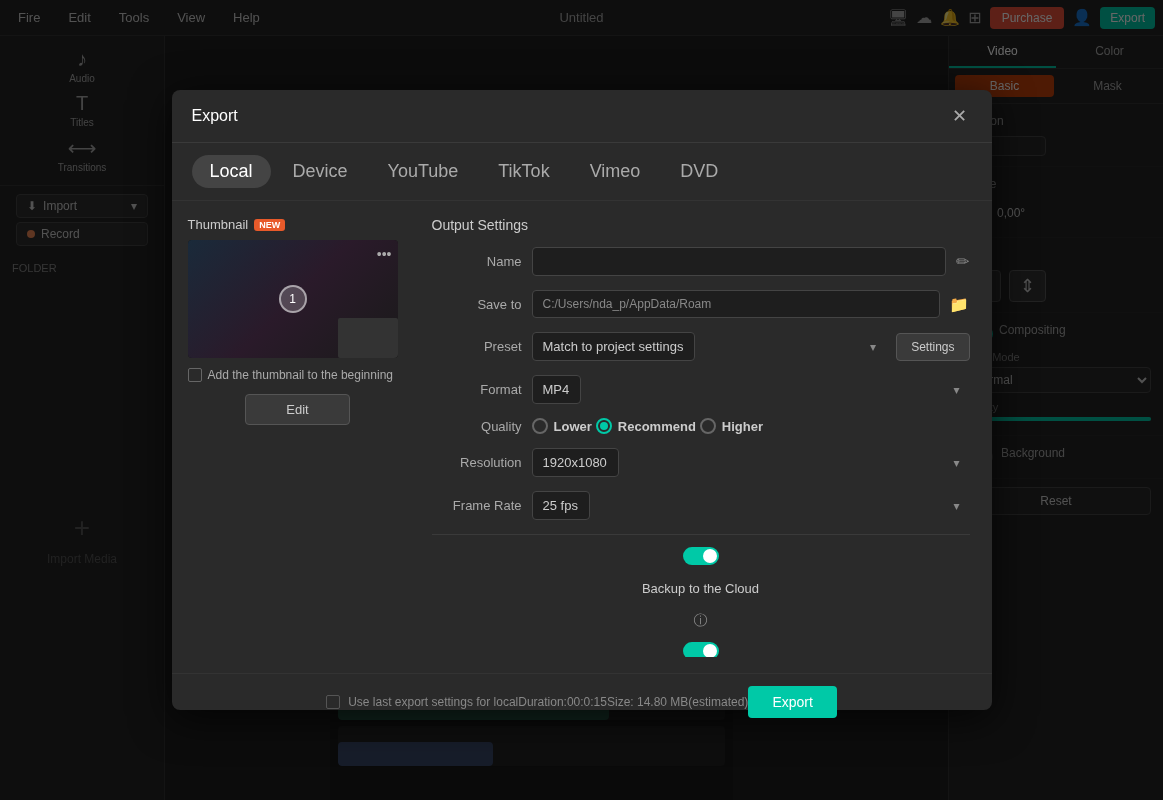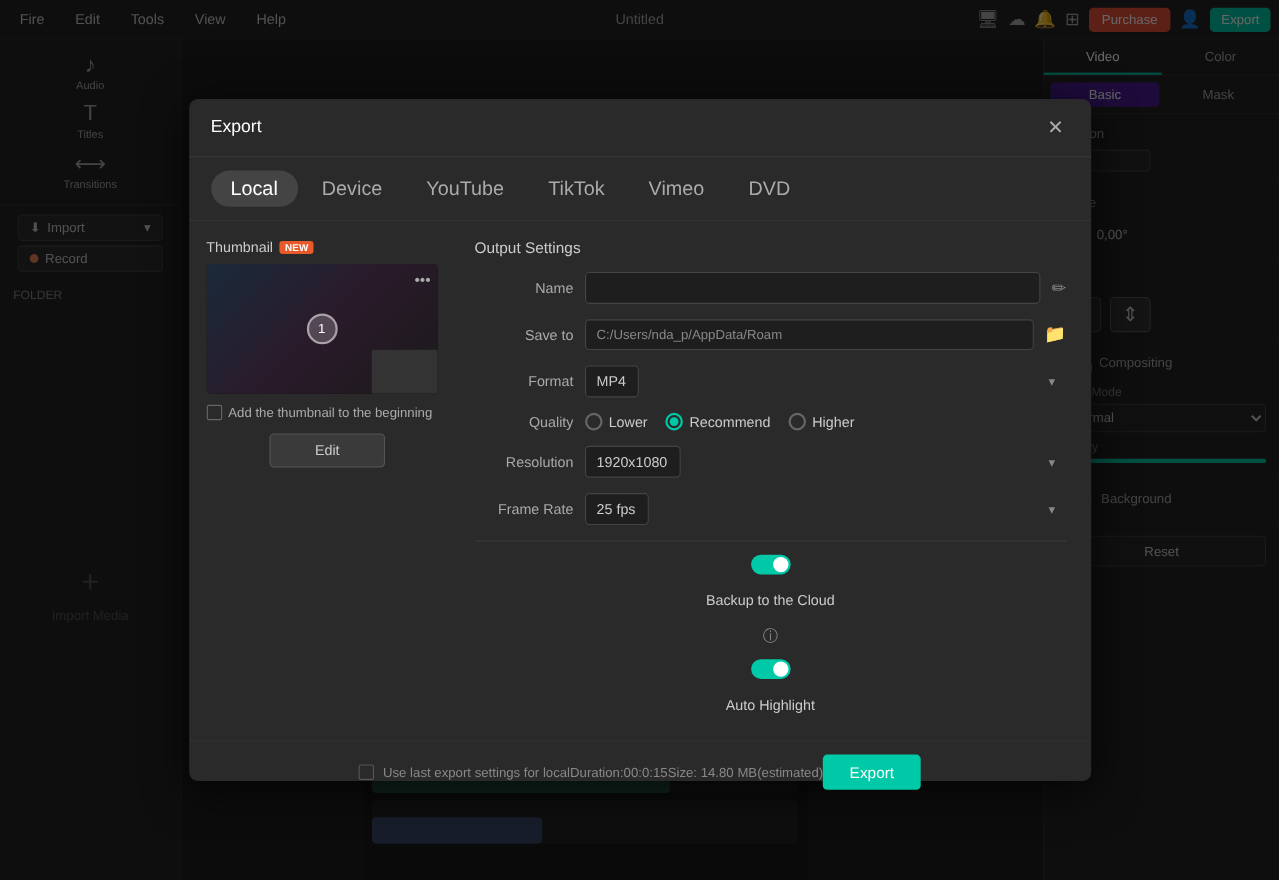--- a/index.html
+++ b/index.html
@@ -198,21 +198,21 @@
     .right-sub-tab {
       flex: 1;
       text-align: center;
       padding: 4px;
       font-size: 12px;
       color: #aaa;
       cursor: pointer;
       border-radius: 4px;
     }
     .right-sub-tab.active {
-      background: #4c1d95;
+      background: #c2410c;
       color: #fff;
     }
     .right-section {
       padding: 10px 12px;
       border-bottom: 1px solid #2a2a2a;
     }
     .right-section-title {
       font-size: 12px;
       color: #aaa;
       margin-bottom: 8px;
@@ -629,21 +629,22 @@
     .pencil-btn {
       background: transparent;
       border: none;
       font-size: 16px;
       color: #888;
       cursor: pointer;
     }
     .radio-group {
       display: flex;
       align-items: flex-start;
-      gap: 16px;
+      gap: 4px;
+      font-weight: bold;
     }
     .radio-item {
       display: flex;
       align-items: center;
       gap: 6px;
       cursor: pointer;
     }
     .radio-outer {
       width: 16px;
       height: 16px;
@@ -973,20 +974,29 @@
           </div>
 
           
           <div class="form-row">
             <span class="form-label">Save to</span>
             <div class="form-input-path">C:/Users/nda_p/AppData/Roam</div>
             <button class="pencil-btn">📁</button>
           </div>
 
           
+          <div class="form-row">
+            <span class="form-label">Preset</span>
+            <div class="select-wrapper">
+              <select class="form-select">
+                <option>Match to project settings</option>
+              </select>
+            </div>
+            <button class="settings-btn">Settings</button>
+          </div>
 
           
           <div class="form-row">
             <span class="form-label">Format</span>
             <div class="select-wrapper">
               <select class="form-select">
                 <option>MP4</option>
               </select>
             </div>
           </div>

